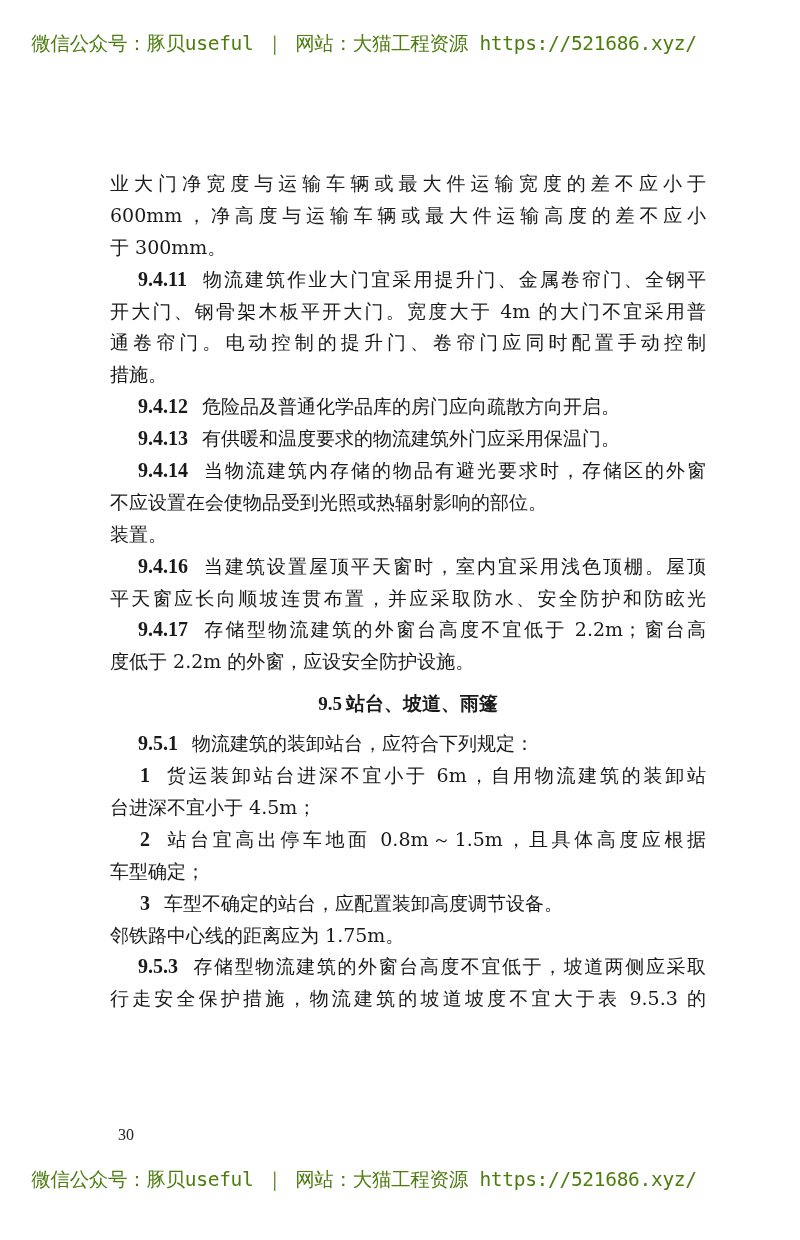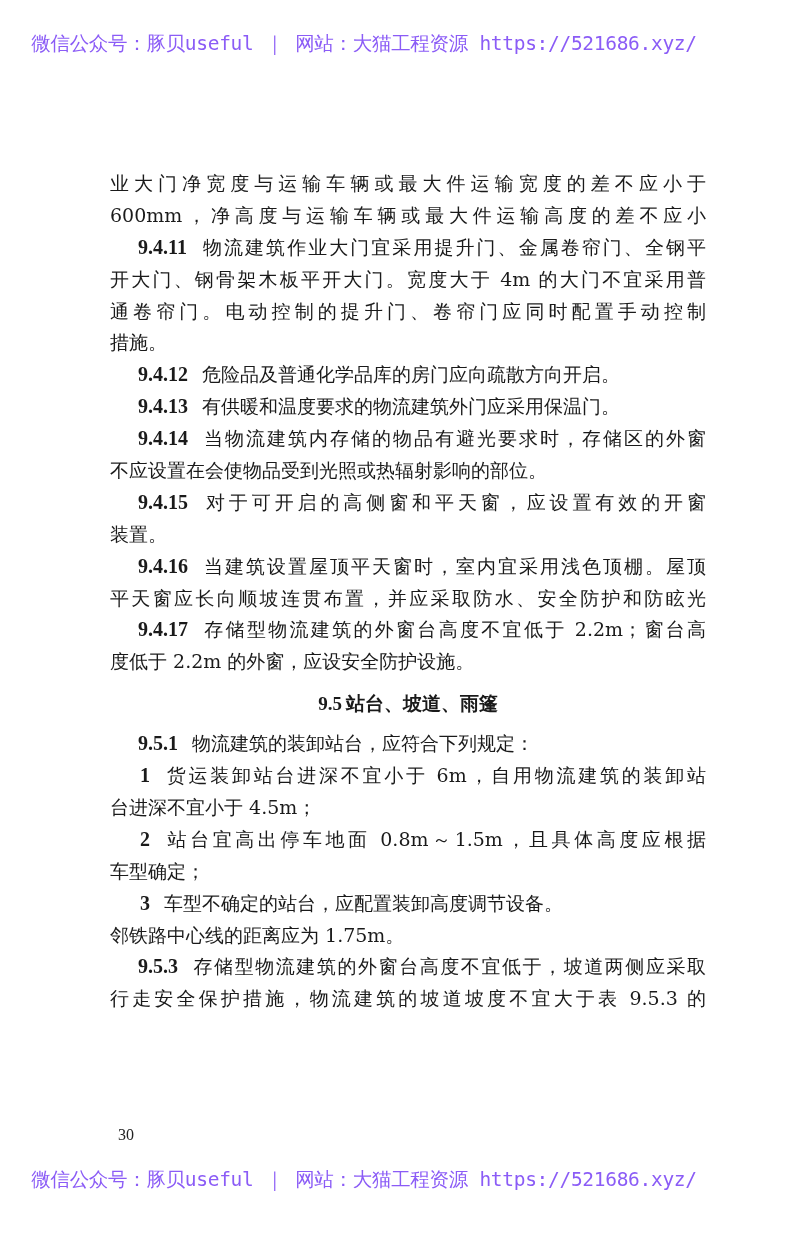--- a/index.html
+++ b/index.html
@@ -3,21 +3,21 @@
   <meta charset="utf-8">
   <style>
     html, body { margin:0; padding:0; }
     body {
       width:800px; height:1240px; background:#ffffff; position:relative; overflow:hidden;
       font-family: "DejaVu Serif", "Liberation Serif", serif; color:#1a1a1a;
     }
     .watermark {
       position:absolute; left:0; width:728px; text-align:center;
       font-family: "DejaVu Sans Mono", "Liberation Mono", monospace;
-      color:#8b5cf6; font-size:19.5px; letter-spacing:-0.3px; white-space:nowrap;
+      color:#4d7c0f; font-size:19.5px; letter-spacing:-0.3px; white-space:nowrap;
     }
     .wm-top { top:30px; }
     .wm-bottom { top:1166px; }
     .content {
       position:absolute; left:110px; top:168px; width:596px;
       font-size:19px; line-height:31.9px;
     }
     .line { height:31.9px; white-space:nowrap; text-align:justify; text-align-last:justify; overflow:visible; }
     .line.last { text-align-last:left; }
     .num { font-family:"Liberation Serif", "DejaVu Serif", serif; font-weight:bold; font-size:20px; margin-right:14px;margin-left:28px; }
@@ -33,34 +33,34 @@
   </style>
 </head>
 <body>
 
 <div class="watermark wm-top">微信公众号：豚贝useful ｜ 网站：大猫工程资源 https://521686.xyz/</div>
 
 <div class="content">
 
   <div class="line">业大门净宽度与运输车辆或最大件运输宽度的差不应小于</div>
   <div class="line">600mm，净高度与运输车辆或最大件运输高度的差不应小</div>
+  <div class="line last">于 300mm。</div>
 
   <div class="line"><span class="num">9.4.11</span><span>物流建筑作业大门宜采用提升门、金属卷帘门、全钢平</span></div>
   <div class="line">开大门、钢骨架木板平开大门。宽度大于 4m 的大门不宜采用普</div>
   <div class="line">通卷帘门。电动控制的提升门、卷帘门应同时配置手动控制</div>
   <div class="line last">措施。</div>
 
   <div class="line last"><span class="num">9.4.12</span><span>危险品及普通化学品库的房门应向疏散方向开启。</span></div>
 
   <div class="line last"><span class="num">9.4.13</span><span>有供暖和温度要求的物流建筑外门应采用保温门。</span></div>
 
   <div class="line"><span class="num">9.4.14</span><span>当物流建筑内存储的物品有避光要求时，存储区的外窗</span></div>
   <div class="line last">不应设置在会使物品受到光照或热辐射影响的部位。</div>
 
-  <div class="line"><span class="num">9.4.15</span><span>对于可开启的高侧窗和平天窗，应设置有效的开窗</span></div>
   <div class="line last">装置。</div>
 
   <div class="line"><span class="num">9.4.16</span><span>当建筑设置屋顶平天窗时，室内宜采用浅色顶棚。屋顶</span></div>
   <div class="line">平天窗应长向顺坡连贯布置，并应采取防水、安全防护和防眩光</div>
 
   <div class="line"><span class="num">9.4.17</span><span>存储型物流建筑的外窗台高度不宜低于 2.2m；窗台高</span></div>
   <div class="line last">度低于 2.2m 的外窗，应设安全防护设施。</div>
 
   <div class="heading"><span class="hnum">9.5</span><span>站台、坡道、雨篷</span></div>
 

